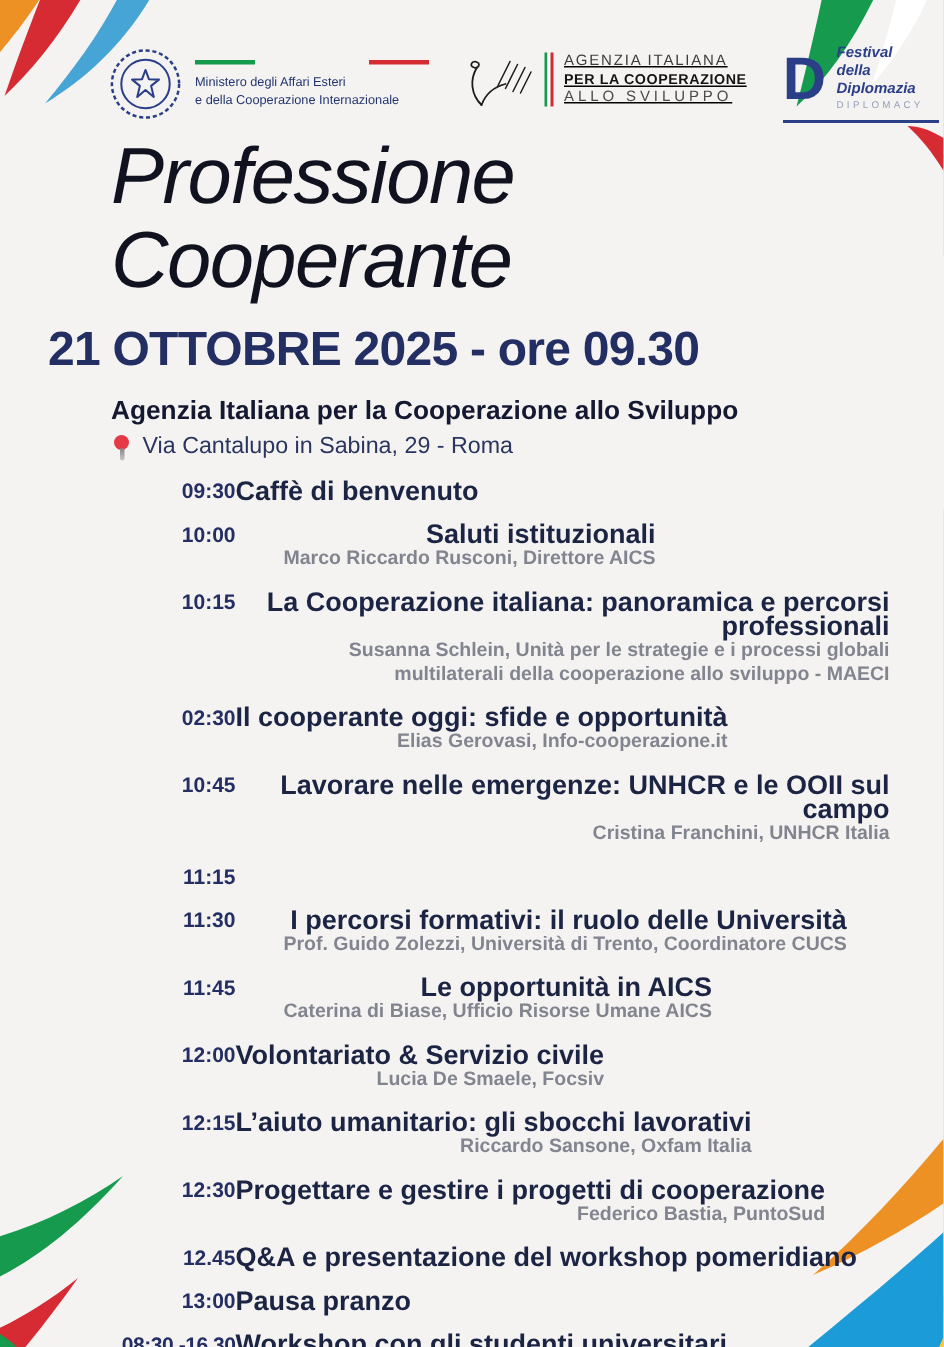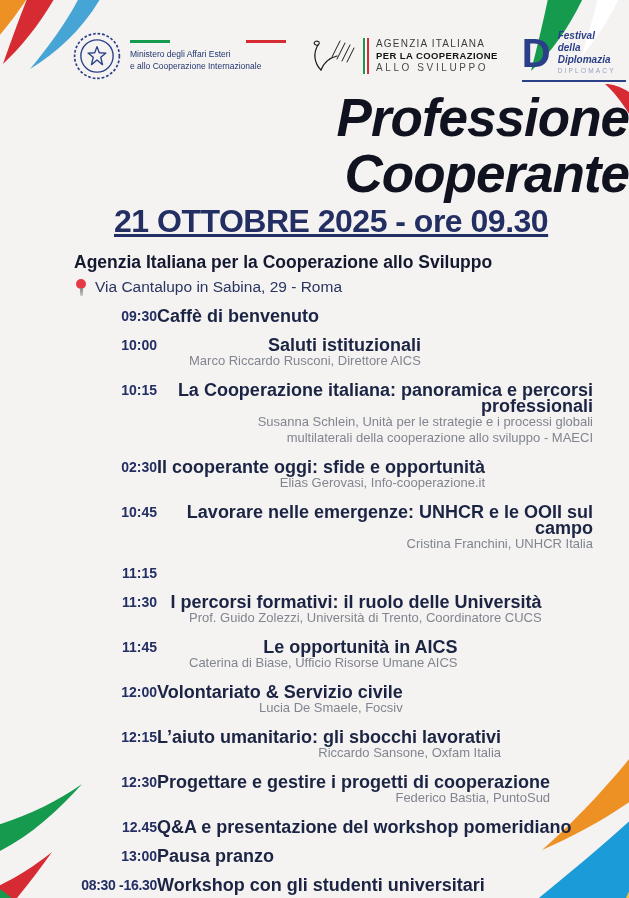--- a/index.html
+++ b/index.html
@@ -21,59 +21,59 @@
 
   
   .logos { display:flex; align-items:center; padding:30px 0 0 72px; gap:24px; }
   .logo-min { display:flex; align-items:center; gap:8px; }
   .flagline { display:flex; align-items:center; width:156px; margin-bottom:5px; }
   .flagline .g { width:40px; height:3px; background:var(--green,#169a4e); }
   .flagline .sp { flex:1; }
   .flagline .r { width:40px; height:3px; background:var(--red,#d62b33); }
   .min-text { font-size:8.5px; line-height:1.45; color:#22356f; }
 
-  .logo-aics { display:flex; align-items:center; gap:7px; }
+  .logo-aics { display:flex; align-items:flex-start; gap:7px;text-decoration:underline; }
   .aics-bar { display:flex; height:36px; }
   .aics-bar i { display:block; width:2px; height:36px; }
   .aics-text { line-height:1.25; }
   .aics-l1 { font-size:10px; letter-spacing:1.2px; color:#3c3c3c; }
   .aics-l2 { font-size:9.5px; font-weight:bold; letter-spacing:0.4px; color:#141414; }
   .aics-l3 { font-size:10px; letter-spacing:2.6px; color:#4a4a4a; }
 
   .logo-fest { display:flex; flex-direction:column; }
   .fest-row { display:flex; align-items:center; gap:7px; }
   .fest-d { font-size:40px; font-weight:bold; color:#2b3f88; line-height:0.9; }
   .fest-lines { font-style:italic; font-weight:bold; font-size:10px; line-height:1.18; color:#2b3f88; }
   .fest-en { font-style:normal; font-weight:normal; font-size:6.5px; letter-spacing:2.2px; color:#93a0bd; margin-top:2px; }
   .fest-rule { margin-top:5px; height:2px; background:#2b3f88; width:104px; }
 
   
-  .title { margin-top:8px; font-size:53px; line-height:1.06;
-           font-weight:bold; font-style:italic; letter-spacing:-1px; color:var(--ink,#10131f);text-align:right; }
-  .date  { padding-left:114px; margin-top:1px; font-size:32px; font-weight:bold;
-           letter-spacing:-0.5px; color:var(--navy,#232e63);text-decoration:underline; }
+  .title { padding-left:74px; margin-top:8px; font-size:53px; line-height:1.06;
+           font-weight:normal; font-style:italic; letter-spacing:-1px; color:var(--ink,#10131f); }
+  .date  { padding-left:32px; margin-top:12px; font-size:32px; font-weight:bold;
+           letter-spacing:-0.5px; color:var(--navy,#232e63); }
   .org   { padding-left:74px; margin-top:12px; font-size:17.5px; font-weight:bold; color:#141830; }
   .loc   { padding-left:76px; margin-top:5px; display:flex; align-items:flex-start; gap:9px;
            font-size:15.5px; color:#2a3560; }
   .pin { position:relative; width:10px; height:20px; flex-shrink:0; }
   .pin .ball { position:absolute; top:1px; left:0; width:10px; height:10px; border-radius:50%;
                background:var(--pin_red,#e63946); }
   .pin .stem { position:absolute; top:10px; left:3.5px; width:3px; height:8px;
                background:linear-gradient(#888,#c9c9c9); border-radius:0 0 2px 2px; }
 
   
   .schedule { margin-top:10px; padding:0 36px 0 64px; }
   .row { display:flex; margin-bottom:13px;text-align:right; }
   .time { width:93px; padding-left:26px; box-sizing:border-box; flex-shrink:0;
           font-weight:bold; font-size:14px; line-height:16px; white-space:nowrap;
           color:var(--navy,#232e63); }
   .time.wide { padding-left:0; letter-spacing:-0.3px; }
   .entry { min-width:0; }
   .t-title   { font-weight:bold; font-size:18px; line-height:16px; color:var(--entry,#1c2444); }
-  .t-speaker { font-weight:normal; font-size:13px;  line-height:16px; color:var(--speaker,#82858f);padding-left:32px; }
+  .t-speaker { font-weight:bold; font-size:13px;  line-height:16px; color:var(--speaker,#82858f);padding-left:32px; }
 </style>
 </head>
 <body>
 
 <div class="page">
 
   <svg class="decor" viewBox="0 0 629 898" aria-hidden="true">
     <path class="s-orange" d="M -6 -6 L 30 -6 C 16 16 4 30 -6 42 Z"></path>
     <path class="s-red" d="M 29 -6 L 57 -6 C 40 24 22 46 3 64 C 12 38 21 14 29 -6 Z"></path>
     <path class="s-lblue" d="M 81 -6 L 103 -6 C 84 28 58 52 30 69 C 50 45 68 20 81 -6 Z"></path>
@@ -99,21 +99,21 @@
           <circle cx="24" cy="24" r="15.5" fill="none" stroke="#2b3f88" stroke-width="1.3"></circle>
           <path d="M24 15 L26.2 20.9 L32.6 21.2 L27.6 25.2 L29.3 32.3 L24 27.8 L18.7 32.3 L20.4 25.2 L15.4 21.2 L21.8 20.9 Z" fill="none" stroke="#2b3f88" stroke-width="1.3" stroke-linejoin="round"></path>
         </svg>
         <div class="min-block">
           <div class="flagline">
               <i class="g"></i>
               <i class="sp"></i>
               <i class="r"></i>
             </div>
           <div class="min-text">Ministero degli Affari Esteri</div>
-          <div class="min-text">e allo Cooperazione Internazionale</div>
+          <div class="min-text">e della Cooperazione Internazionale</div>
         </div>
       </div>
 
       <div class="logo-aics">
         <svg width="46" height="42" viewBox="0 0 46 42" aria-hidden="true">
           <path d="M7 6 C4 6 3 9 6 10 C8 11 10 9 9 7 Z" fill="none" stroke="#1c1c1c" stroke-width="1.1"></path>
           <path d="M8 10 C3 18 4 28 11 35" fill="none" stroke="#1c1c1c" stroke-width="1.2" stroke-linecap="round"></path>
           <path d="M11 35 C14 27 19 23 27 21" fill="none" stroke="#1c1c1c" stroke-width="1.2" stroke-linecap="round"></path>
           <path d="M30 6 L22 22" stroke="#1c1c1c" stroke-width="1" stroke-linecap="round"></path>
           <path d="M35 8 L27 24" stroke="#1c1c1c" stroke-width="1" stroke-linecap="round"></path>

